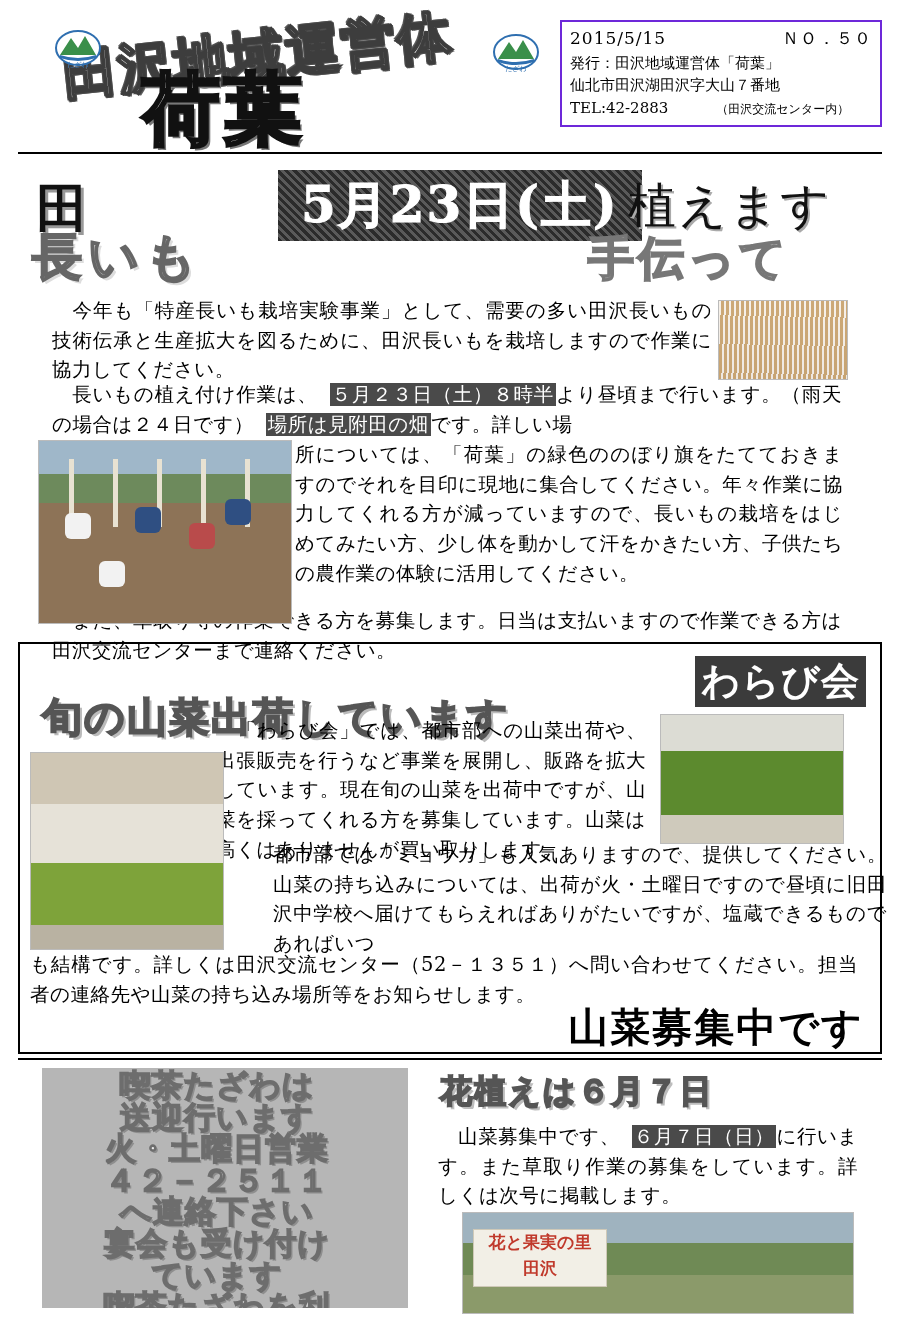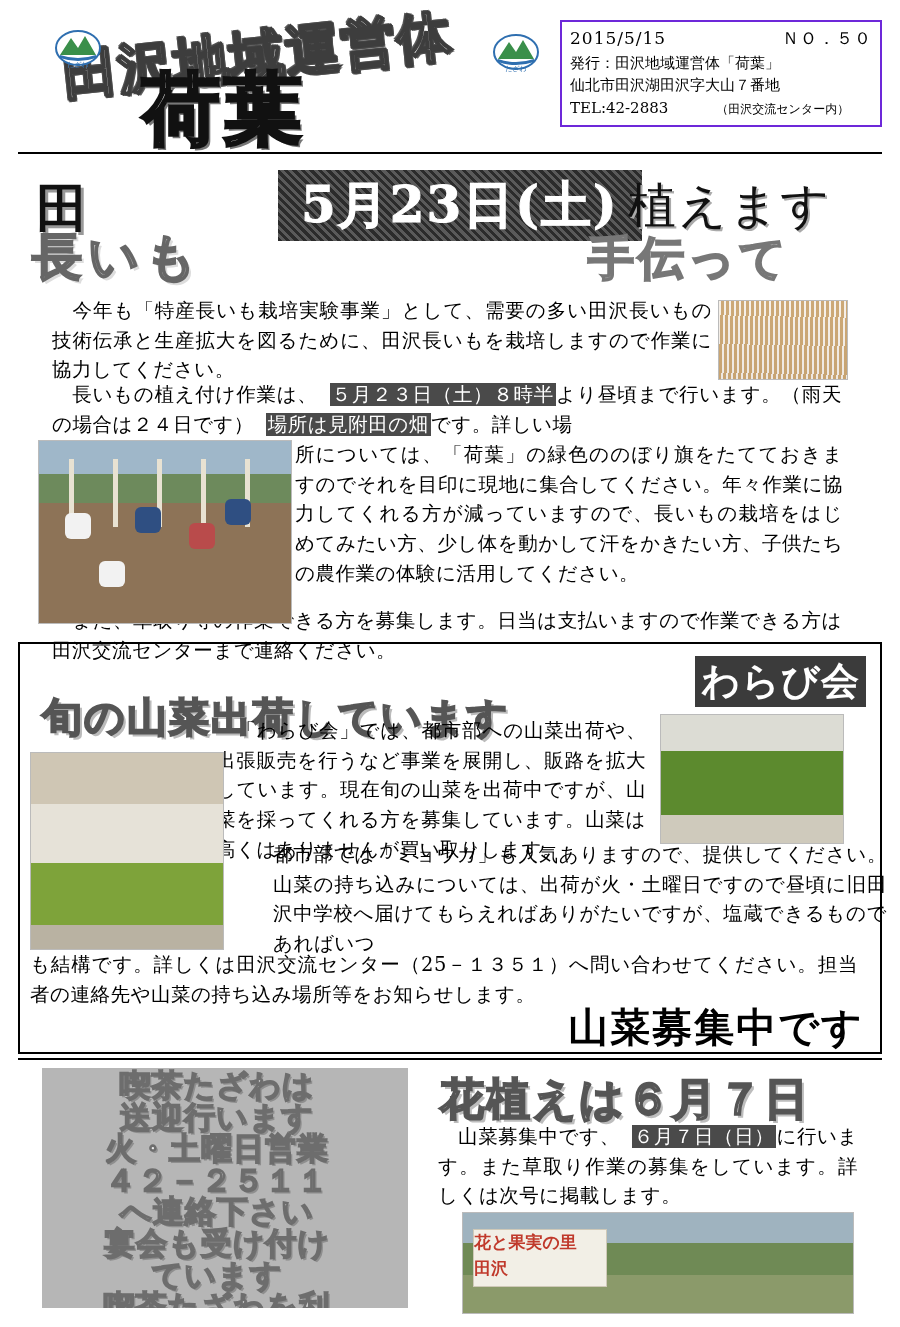--- a/index.html
+++ b/index.html
@@ -327,21 +327,21 @@
     line-height: 1.02;
     white-space: nowrap;
   }
 
   
   .sec4-title {
     position: absolute;
     left: 440px; top: 1070px;
     font-family: Liberation Serif, serif;
     font-weight: bold;
-    font-size: 44px;
+    font-size: 32px;
     letter-spacing: 2px;
     color: #efefef;
     -webkit-text-stroke: 2px #555;
     text-shadow: 3px 3px 0 #bdbdbd;
     white-space: nowrap;
   }
   .s4-p {
     position: absolute;
     left: 438px; top: 1122px;
     width: 420px;
@@ -356,21 +356,21 @@
   .flower-sign {
     position: absolute;
     left: 10px; top: 16px;
     width: 132px; height: 56px;
     background: #f2efe6;
     border: 1px solid #cfc9b8;
     font-family: "DejaVu Serif", "Liberation Serif", serif;
     font-weight: bold;
     font-size: 17px;
     color: #c0392b;
-    text-align: left;
+    text-align: center;
     line-height: 1.5;
   }
   .rule-bottom { top: 1058px; }
 </style>
 </head>
 <body>
 
 <div class="page">
 
   <div class="masthead">
@@ -446,21 +446,21 @@
 
   <div class="sec2-box"></div>
 
   <div class="sec2-head">
     <div class="sec2-title">旬の山菜出荷しています</div>
     <div class="sec2-tag">わらび会</div>
   </div>
 
   <div class="body-text s2-p1">　「わらび会」では、都市部への山菜出荷や、出張販売を行うなど事業を展開し、販路を拡大しています。現在旬の山菜を出荷中ですが、山菜を採ってくれる方を募集しています。山菜は高くはありませんが買い取りします。</div>
   <div class="body-text s2-p2">都市部では「ミョウガ」も人気ありますので、提供してください。山菜の持ち込みについては、出荷が火・土曜日ですので昼頃に旧田沢中学校へ届けてもらえればありがたいですが、塩蔵できるものであればいつ</div>
-  <div class="body-text s2-p3">も結構です。詳しくは田沢交流センター（25－１３５１）へ問い合わせてください。担当者の連絡先や山菜の持ち込み場所等をお知らせします。</div>
+  <div class="body-text s2-p3">も結構です。詳しくは田沢交流センター（52－１３５１）へ問い合わせてください。担当者の連絡先や山菜の持ち込み場所等をお知らせします。</div>
 
   <div class="photo photo-sansai"></div>
   <div class="photo photo-workers"></div>
 
   <div class="sec2-big">山菜募集中です</div>
 
   <div class="rule rule-bottom"></div>
 
   <div class="sec3-box">
     <div class="sec3-line">喫茶たざわは</div>

